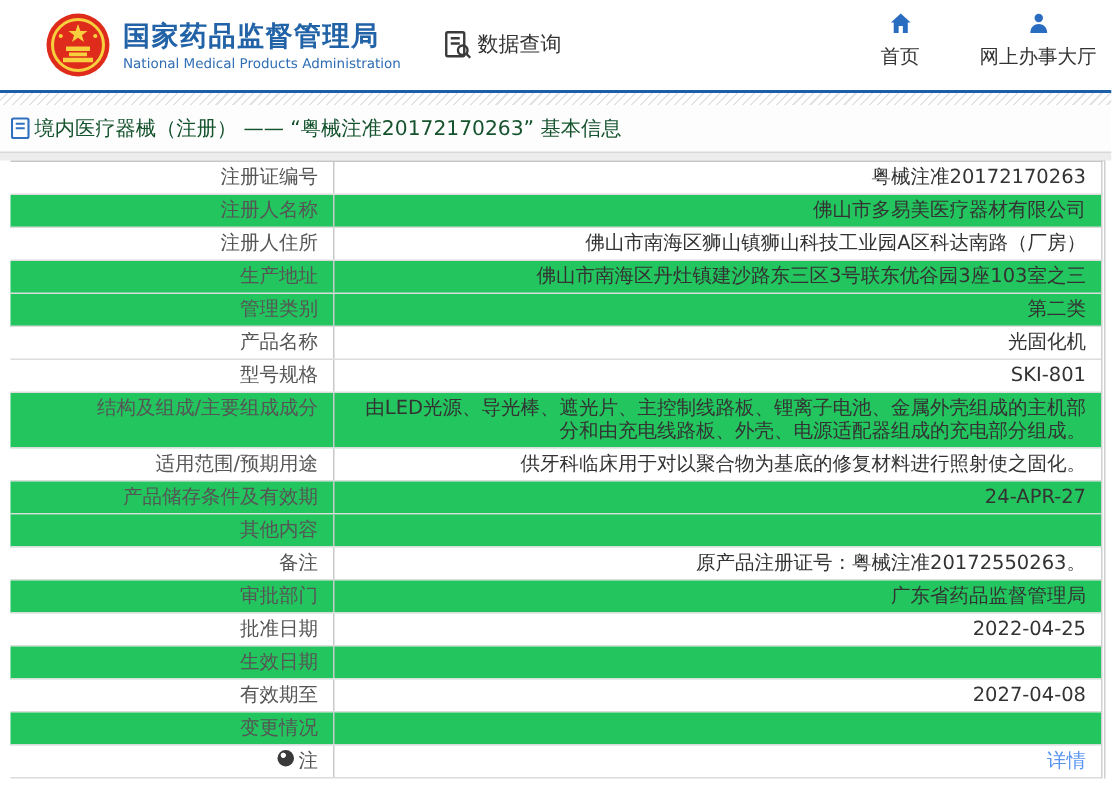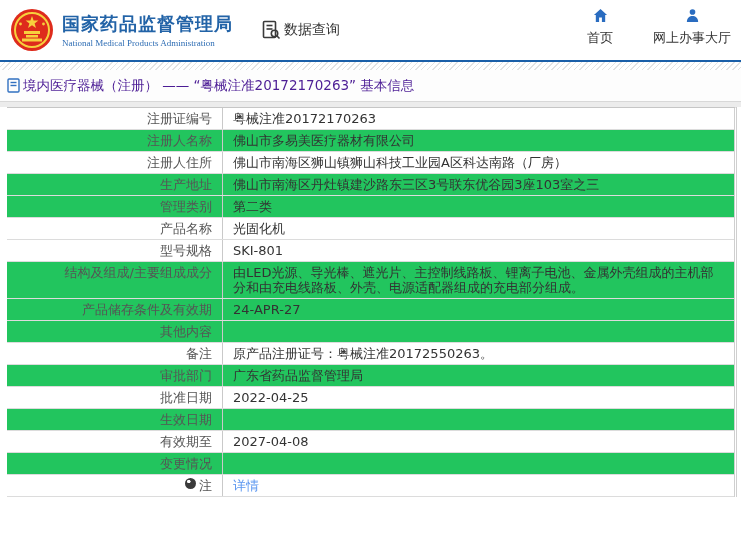--- a/index.html
+++ b/index.html
@@ -1,50 +1,50 @@
 <!DOCTYPE html>
 <html><head>
 <meta charset="utf-8">
 <style>
   * { margin:0; padding:0; box-sizing:border-box; }
   html,body { width:741px; height:533px; overflow:hidden; background:#fff;
     font-family:"DejaVu Sans","Liberation Sans",sans-serif; }
 
   
-  .header { height:60px; background:#fff; display:flex; align-items:center; position:relative; }
+  .header { height:60px; background:#fff; display:flex; align-items:center; position:relative;padding-left:20px; }
   .logo-wrap { display:flex; align-items:center; margin-left:10px; }
   .emblem { width:44px; height:44px; flex:0 0 44px; }
   .agency { margin-left:8px; }
   .agency-cn { font-size:18px; font-weight:bold; color:#2263a7; letter-spacing:1px; }
-  .agency-en { font-size:9px; color:#2e6db4; margin-top:2px;font-family:Liberation Serif, serif; }
+  .agency-en { font-size:9px; color:#2e6db4; margin-top:2px; }
   .dataquery { display:flex; align-items:center; margin-left:28px; cursor:pointer; }
   .dataquery svg { width:20px; height:20px; }
   .dataquery-label { font-size:14px; color:#333; margin-left:3px; }
   .hnav { position:absolute; right:10px; top:8px; display:flex; gap:40px; }
   .hnav-item { display:flex; flex-direction:column; align-items:center; cursor:pointer; }
   .hnav-item svg { width:15px; height:15px; }
   .hnav-label { font-size:13px; color:#333; margin-top:6px; }
 
   .blue-line { height:2px; background:#1a5fa8; }
   .stripe-band { height:8px;
     background:repeating-linear-gradient(135deg,#ffffff 0 3px,#e3e3e3 3px 4px); }
 
   
   .breadcrumb-bar { height:32px; background:#fdfdfd; display:flex; align-items:center;
     padding-left:7px; border-bottom:1px solid #d8d8d8; }
   .breadcrumb-bar svg { width:13px; height:15px; }
-  .breadcrumb-text { font-size:13.5px; color:#4c1d95; margin-left:3px; }
+  .breadcrumb-text { font-size:13.5px; color:#14532d; margin-left:3px; }
 
   .gap-strip { height:5px; background:#ececec; }
 
   
   .table { margin:0 4px 0 7px; border-top:1px solid #c6c6c6; border-right:3px double #cfcfcf; }
   .row { display:flex; border-bottom:1px solid #dcdcdc; background:#fff; }
   .row.alt { background:#22c55e; }
-  .cell { font-size:13px; line-height:15px; padding:3px 10px; color:#333; }
+  .cell { font-size:13px; line-height:15px; padding:3px 10px; color:#333;text-align:right; }
   .cell.label { width:215px; flex:0 0 215px; text-align:right; color:#555;
     display:flex; justify-content:flex-end; align-items:flex-start; gap:3px; }
   .cell.value { flex:1; border-left:1px solid #c9c9c9; word-break:break-all; }
   .cell.value a { color:#5a96f0; text-decoration:none; }
   .note-icon { display:inline-block; width:11px; height:11px; border-radius:50%;
     background:radial-gradient(circle at 35% 32%, #fff 0 1.5px, #3a3a3a 2px); flex:0 0 11px; }
 </style>
 </head>
 <body>
 
@@ -158,20 +158,26 @@
     <div class="cell value">SKI-801</div>
   </div>
 
   <div class="row alt">
     <div class="cell label">
         <span>结构及组成/主要组成成分</span>
       </div>
     <div class="cell value">由LED光源、导光棒、遮光片、主控制线路板、锂离子电池、金属外壳组成的主机部分和由充电线路板、外壳、电源适配器组成的充电部分组成。</div>
   </div>
 
+  <div class="row">
+    <div class="cell label">
+        <span>适用范围/预期用途</span>
+      </div>
+    <div class="cell value">供牙科临床用于对以聚合物为基底的修复材料进行照射使之固化。</div>
+  </div>
 
   <div class="row alt">
     <div class="cell label">
         <span>产品储存条件及有效期</span>
       </div>
     <div class="cell value">24-APR-27</div>
   </div>
 
 
   <div class="row alt">

